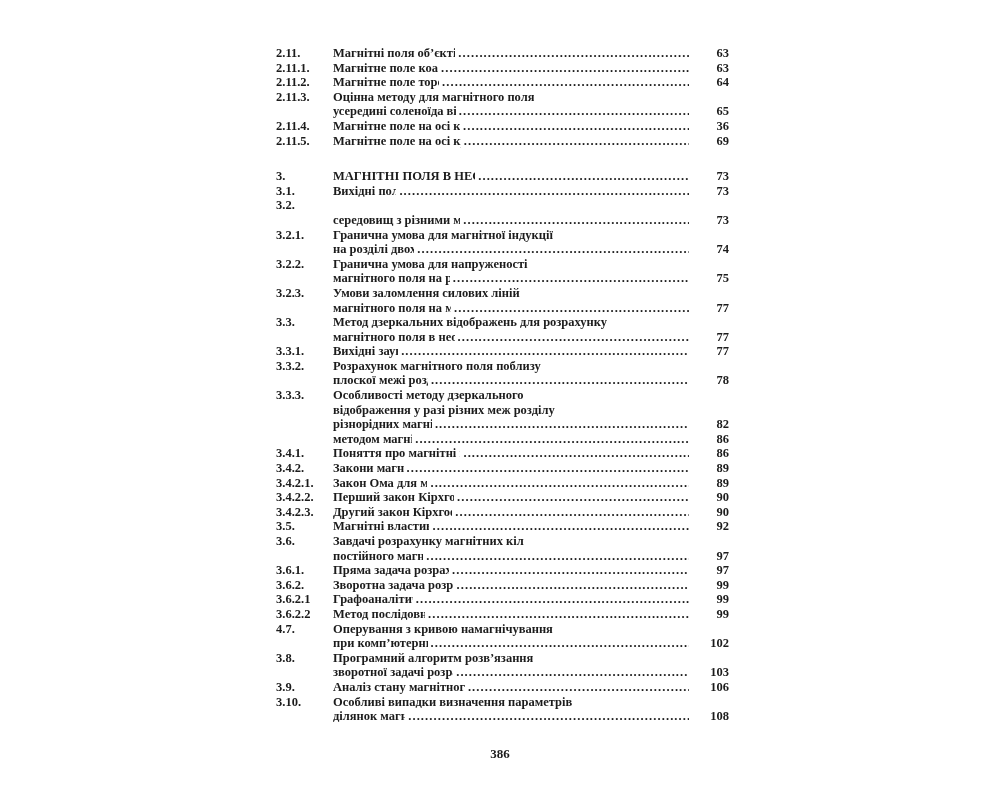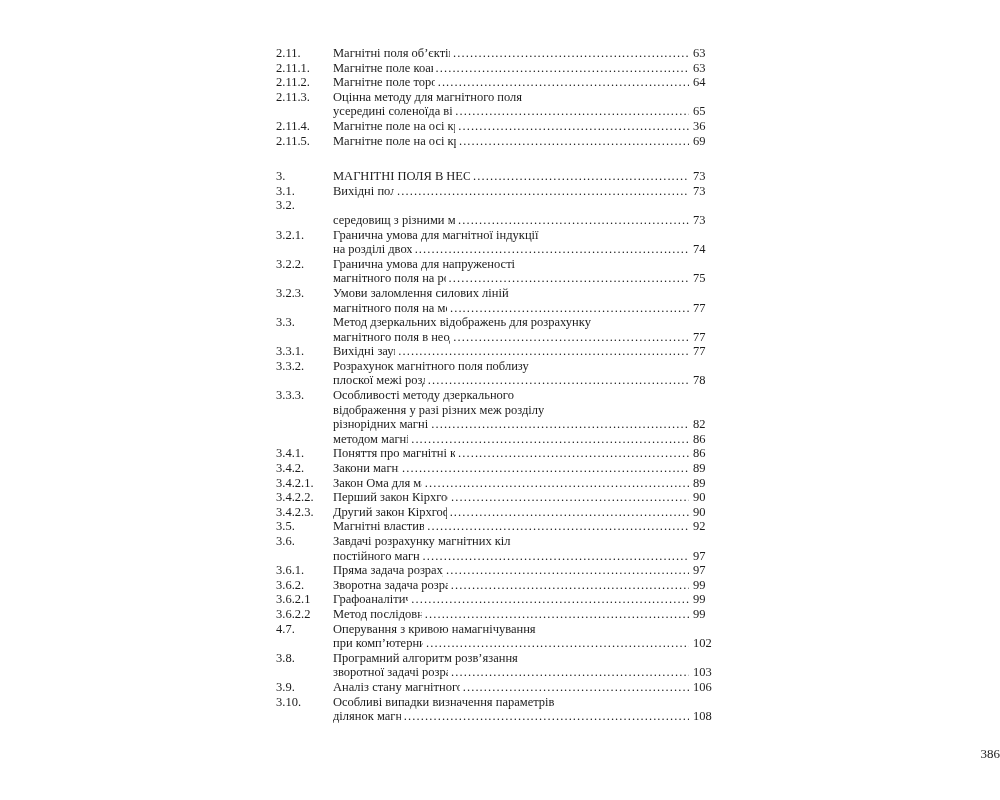--- a/index.html
+++ b/index.html
@@ -12,20 +12,21 @@
     height: 800px;
     overflow: hidden;
     font-family: "Liberation Serif", "DejaVu Serif", serif;
     color: #1c1c1c;
   }
   .page {
     position: relative;
     width: 812px;
     height: 800px;
     background: #ffffff;
+    font-weight: bold;
   }
   .toc {
     position: absolute;
     left: 276px;
     top: 46px;
     width: 453px;
     font-size: 12.5px;
     line-height: 14.6px;
   }
   .toc-group + .toc-group {
@@ -53,28 +54,28 @@
     margin-right: 4px;
     vertical-align: baseline;
   }
   .leader::after {
     content: "....................................................................................................................";
     letter-spacing: 1.1px;
   }
   .pg {
     flex: 0 0 36px;
     width: 36px;
-    text-align: left;
+    text-align: right;
   }
   .page-footer {
     position: absolute;
     left: 0;
     top: 746px;
     width: 1000px;
-    text-align: right;
+    text-align: center;
     font-size: 13px;
   }
 </style>
 </head>
 <body>
 
 <div class="page">
   <main class="toc" id="toc">
       <section class="toc-group">
         <div class="toc-row">

